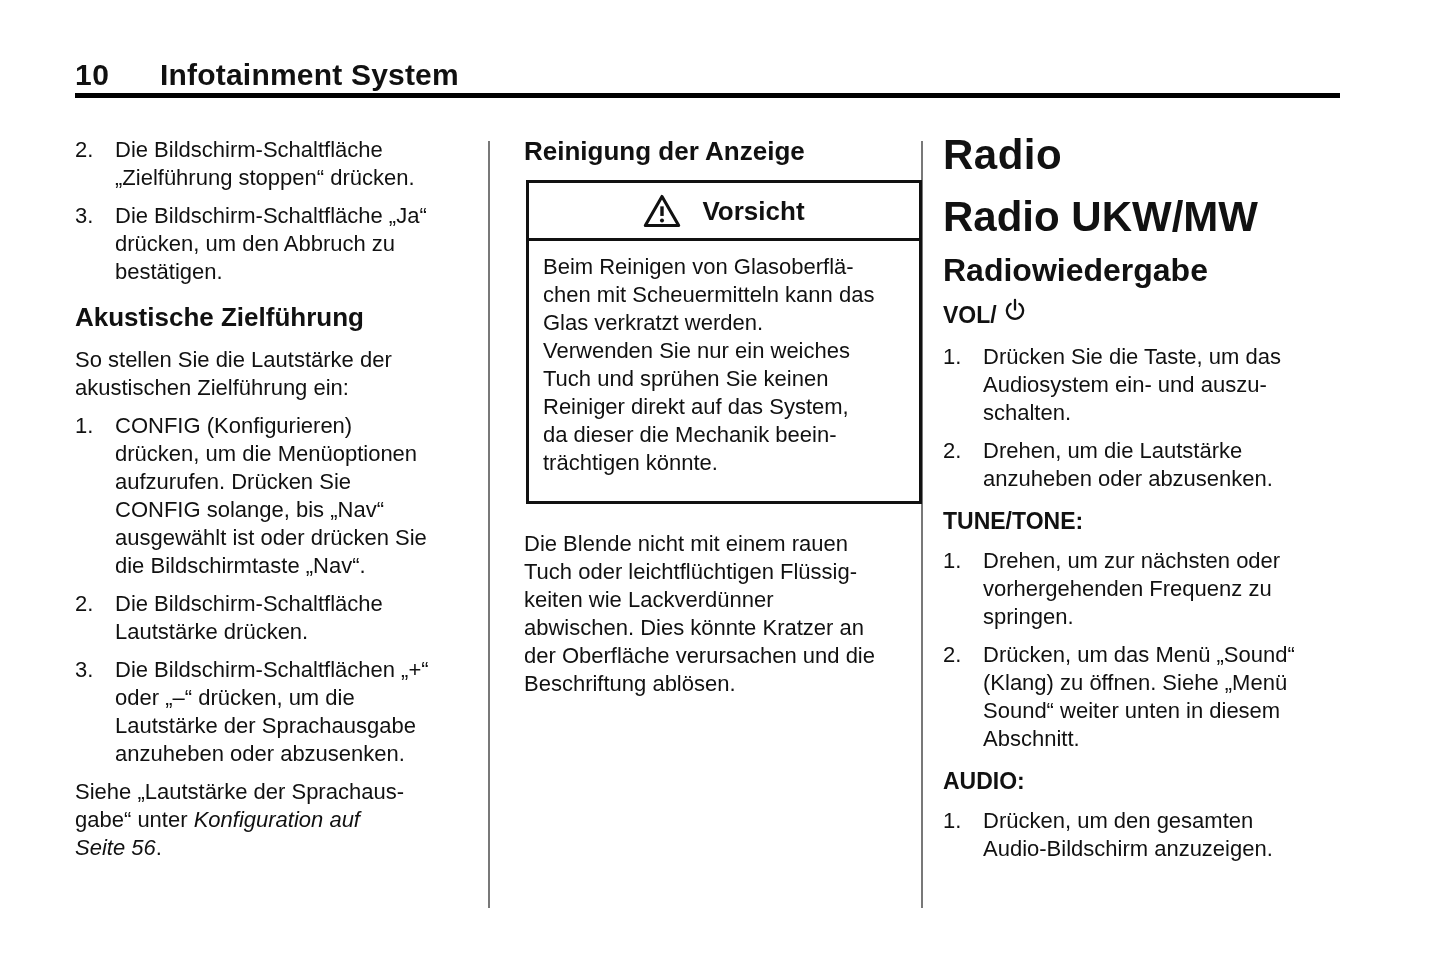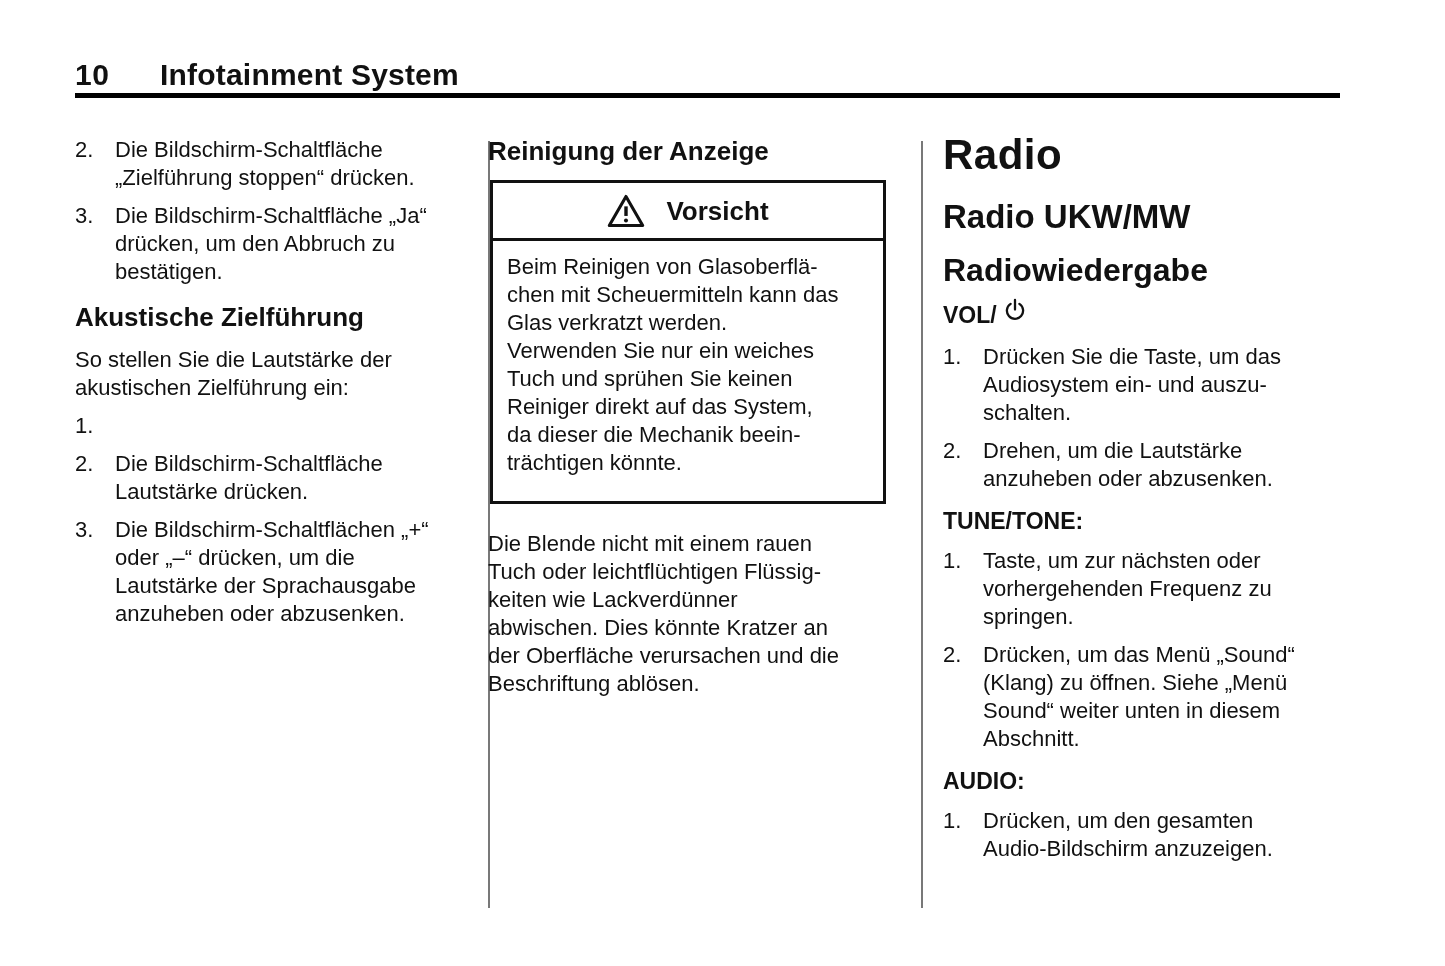--- a/index.html
+++ b/index.html
@@ -19,21 +19,21 @@
   .header-rule { position: absolute; left: 75px; top: 93px; width: 1265px; height: 5px; background: #000000; }
 
   
   .divider { position: absolute; top: 141px; width: 2px; height: 767px; background: #787878; }
   .divider-1 { left: 488px; }
   .divider-2 { left: 921px; }
 
   
   .col { position: absolute; top: 136px; font-size: 22px; line-height: 28px; }
   .col-1 { left: 75px;  width: 396px; }
-  .col-2 { left: 488px; width: 398px; }
+  .col-2 { left: 524px; width: 398px; }
   .col-3 { left: 943px; width: 400px; top: 132px; }
 
   
   .li { display: flex; margin: 0 0 10px 0; }
   .li .num { width: 40px; flex: 0 0 40px; }
   .li .txt { flex: 1; white-space: pre-line; }
 
   .para { margin: 0 0 10px 0; white-space: pre-line; }
   .para em { font-style: italic; }
 
@@ -46,21 +46,21 @@
     display: flex; align-items: center; justify-content: center;
     gap: 21px; padding: 11px 10px 10px 10px;
     border-bottom: 3px solid #111111;
     font-size: 26px; font-weight: bold;
   }
   .caution-head svg { display: block; }
   .caution-body { padding: 12px 12px 24px 14px; white-space: pre-line; }
 
   
   h1.radio-title { font-size: 42px; line-height: 46px; font-weight: bold; margin: 0; letter-spacing: 0.5px; }
-  h2.radio-sub   { font-size: 33px; line-height: 34px; font-weight: bold; margin: 22px 0 0 0; }
+  h2.radio-sub   { font-size: 42px; line-height: 34px; font-weight: bold; margin: 22px 0 0 0; }
   h3.radio-sub2  { font-size: 32px; line-height: 28px; font-weight: bold; margin: 22px 0 0 0; }
   .label { font-size: 23px; line-height: 28px; font-weight: bold; margin: 14px 0 12px 0; }
   .vol-line { display: flex; align-items: center; }
   .vol-line .power { margin: 0 7px 2px 6px; }
   .col-3 .list { margin-top: 12px; }
 </style>
 </head>
 <body>
 
 <div class="page">
@@ -87,34 +87,43 @@
 bestätigen.</span>
     </div>
 
     <h2 class="sec">Akustische Zielführung</h2>
 
     <p class="para">So stellen Sie die Lautstärke der
 akustischen Zielführung ein:</p>
 
     <div class="li">
       <span class="num">1.</span>
+      <span class="txt">CONFIG (Konfigurieren)
+drücken, um die Menüoptionen
+aufzurufen. Drücken Sie
+CONFIG solange, bis „Nav“
+ausgewählt ist oder drücken Sie
+die Bildschirmtaste „Nav“.</span>
     </div>
     <div class="li">
       <span class="num">2.</span>
       <span class="txt">Die Bildschirm-Schaltfläche
 Lautstärke drücken.</span>
     </div>
     <div class="li">
       <span class="num">3.</span>
       <span class="txt">Die Bildschirm-Schaltflächen „+“
 oder „–“ drücken, um die
 Lautstärke der Sprachausgabe
 anzuheben oder abzusenken.</span>
     </div>
 
+    <p class="para"><span>Siehe „Lautstärke der Sprachaus-
+gabe“ unter </span><em>Konfiguration auf
+Seite 56</em><span>.</span></p>
   </div>
 
   <div class="col col-2">
     <h2 class="sec">Reinigung der Anzeige</h2>
 
     <div class="caution-box">
       <div class="caution-head">
         <span>
           <svg width="38" height="34" viewBox="0 0 24 22">
             <path d="M12 1.6 L22.8 20.4 H1.2 Z" fill="none" stroke="#111111" stroke-width="2" stroke-linejoin="round"></path>
@@ -169,21 +178,21 @@
         <span class="txt">Drehen, um die Lautstärke
 anzuheben oder abzusenken.</span>
       </div>
     </div>
 
     <p class="label">TUNE/TONE:</p>
 
     <div class="list">
       <div class="li">
         <span class="num">1.</span>
-        <span class="txt">Taste, um zur nächsten oder
+        <span class="txt">Drehen, um zur nächsten oder
 vorhergehenden Frequenz zu
 springen.</span>
       </div>
       <div class="li">
         <span class="num">2.</span>
         <span class="txt">Drücken, um das Menü „Sound“
 (Klang) zu öffnen. Siehe „Menü
 Sound“ weiter unten in diesem
 Abschnitt.</span>
       </div>

